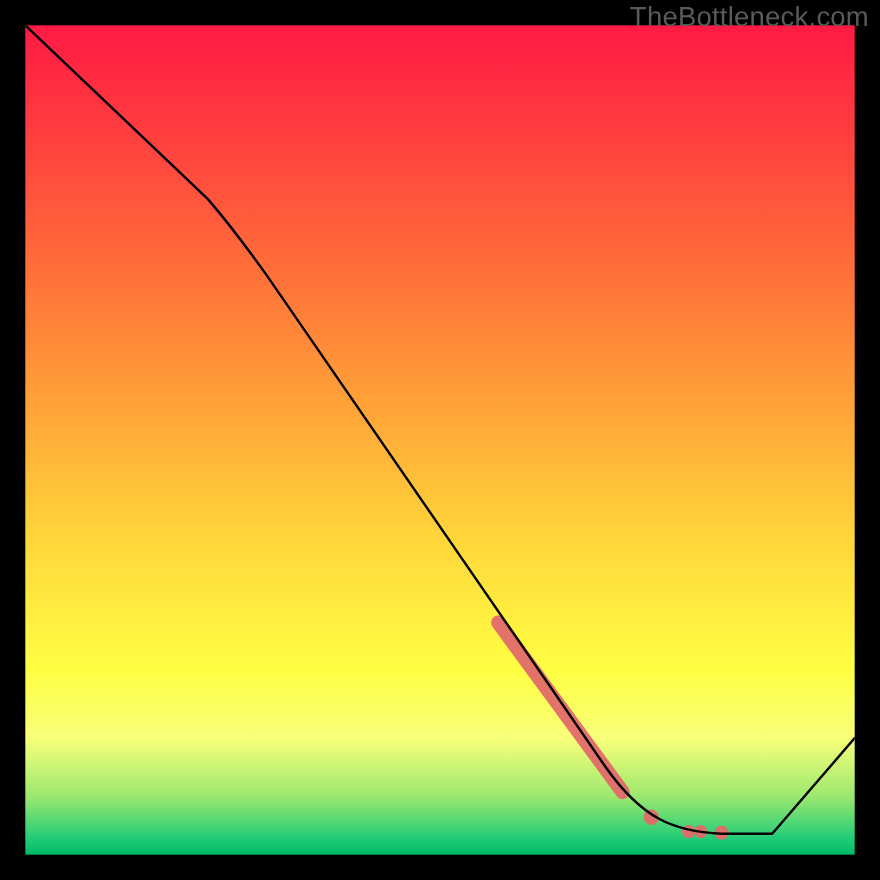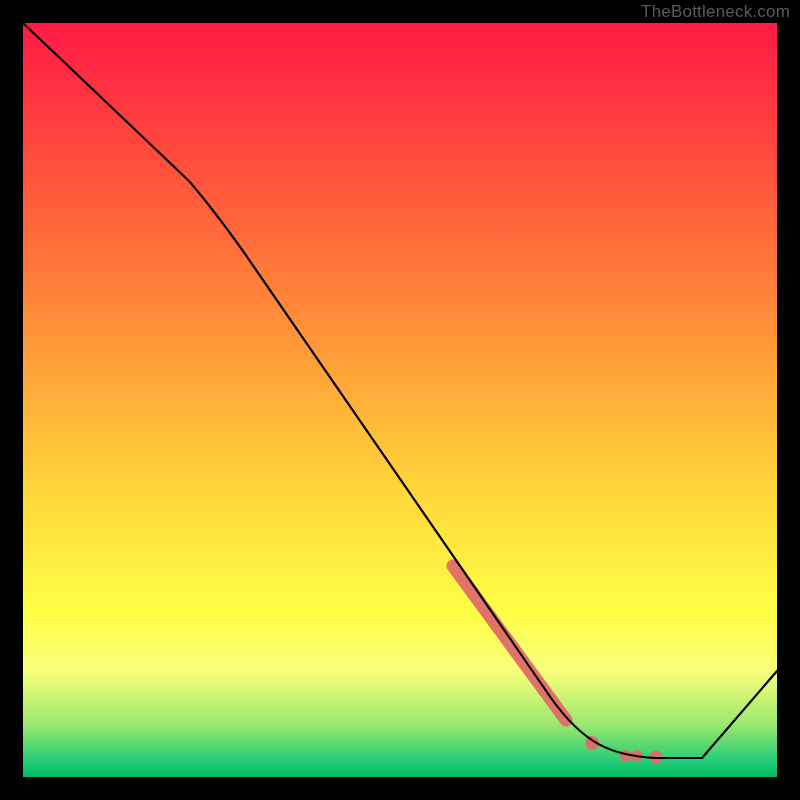--- a/index.html
+++ b/index.html
@@ -38,21 +38,21 @@
       #9be86f 93%,
       #22cc77 98%,
       #00b867 100%
     );
   }
   .watermark {
     position: absolute;
     top: 2px;
     right: 10px;
     color: #5a5a5a;
-    font-size: 17px;
+    font-size: 25px;
     font-weight: 500;
     letter-spacing: 0.2px;
     user-select: none;
   }
   svg.curve {
     position: absolute;
     left: 0;
     top: 0;
     width: 754px;
     height: 754px;

